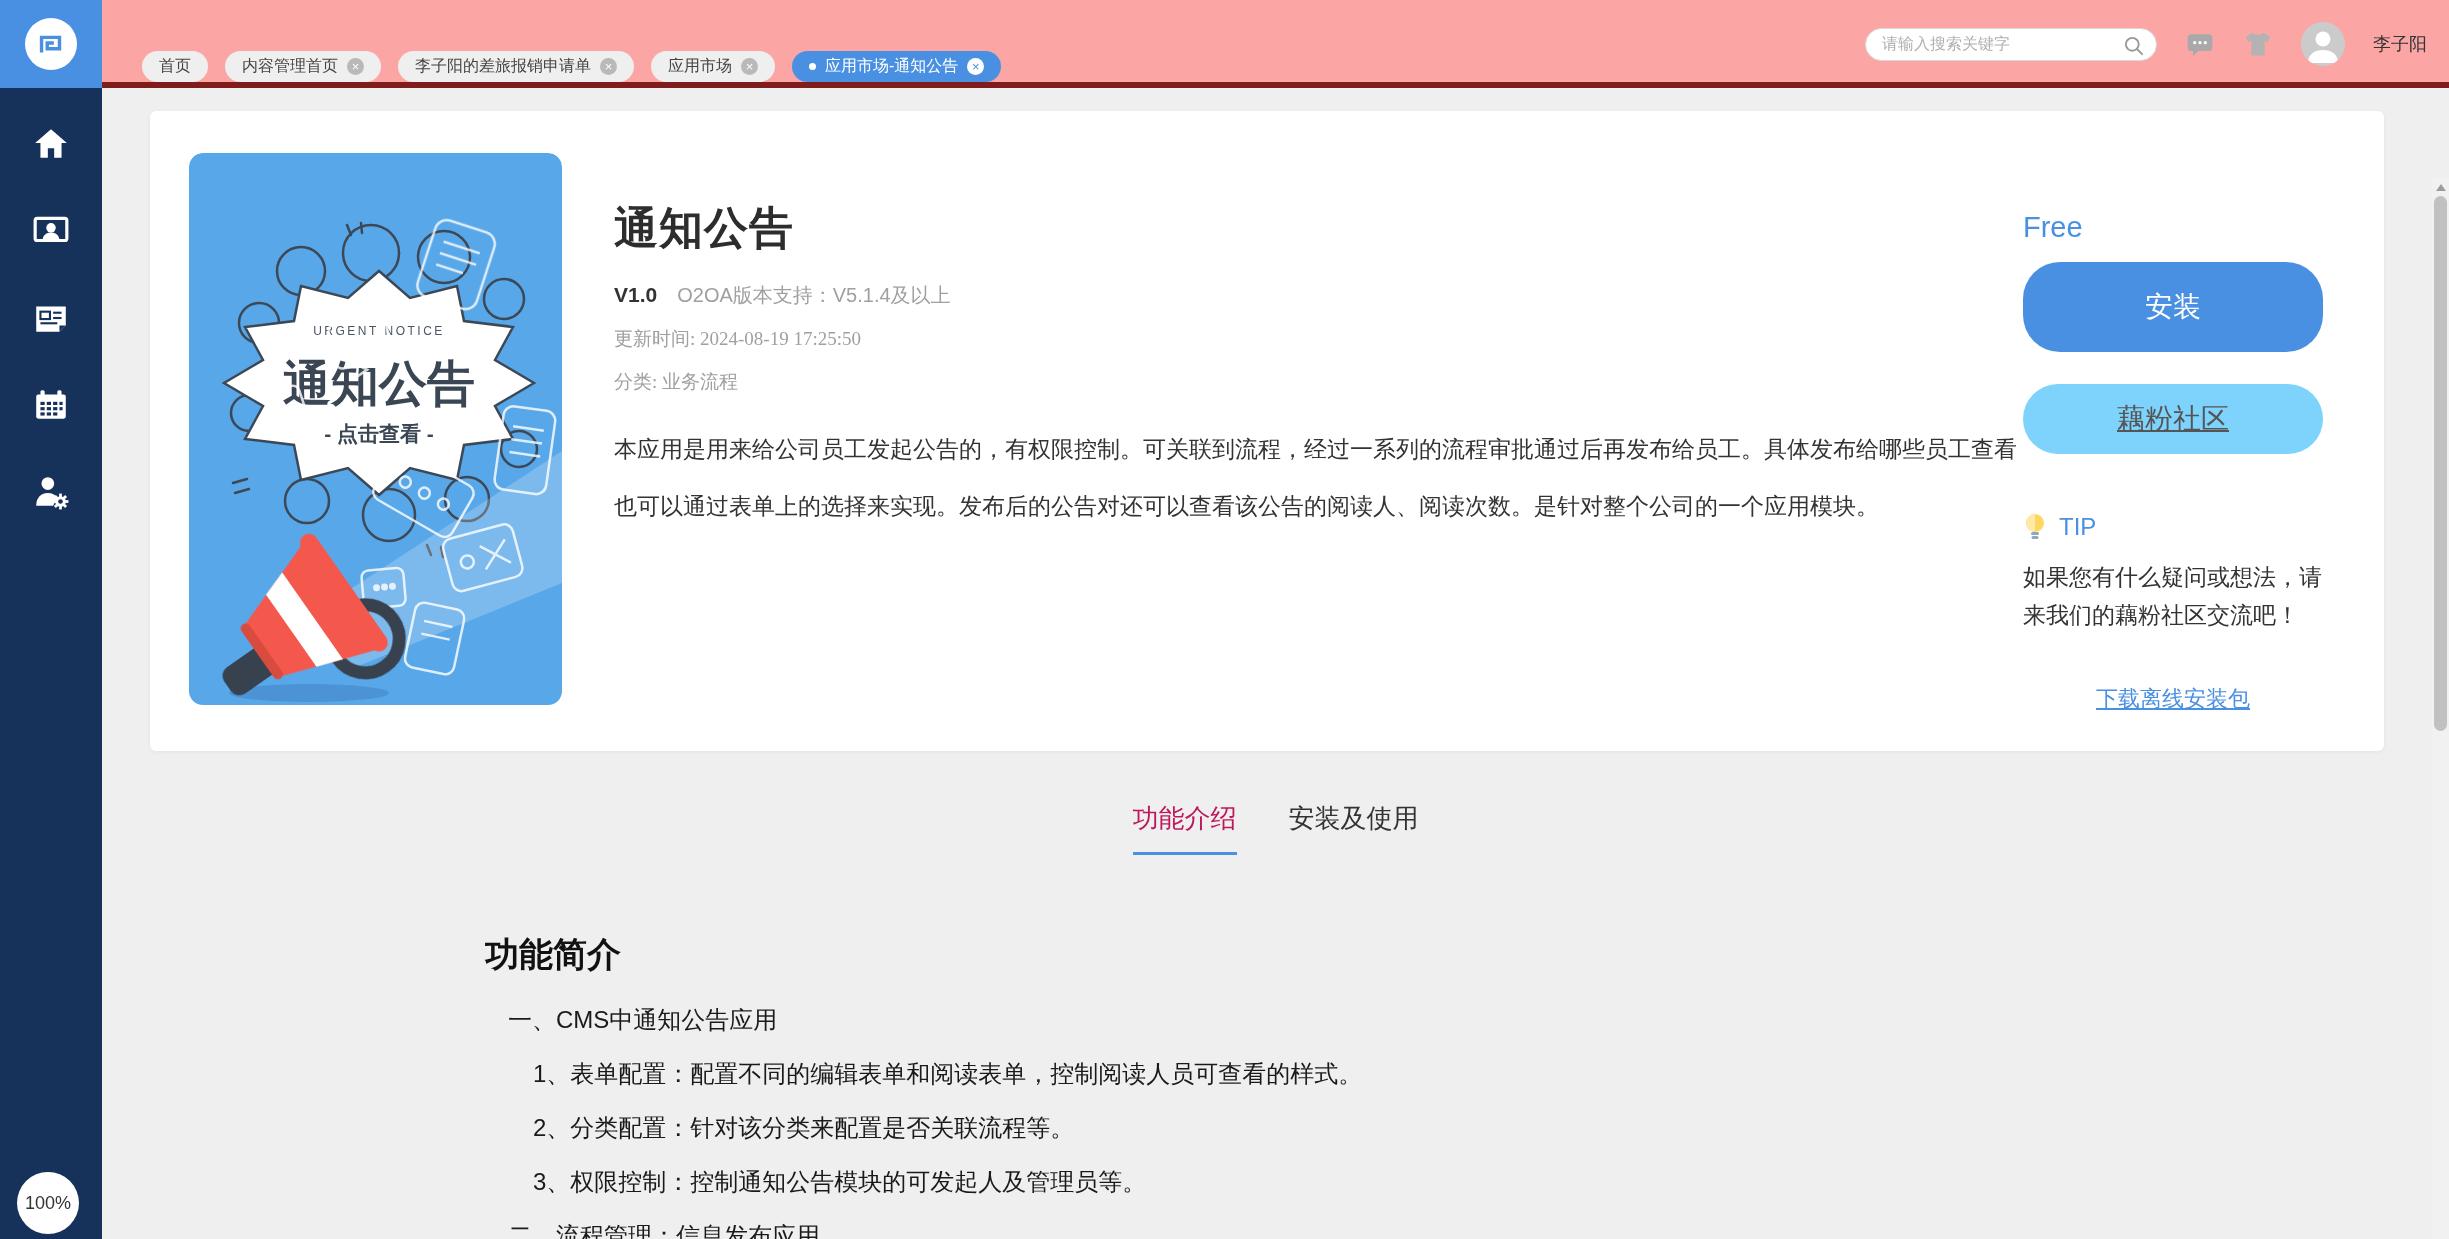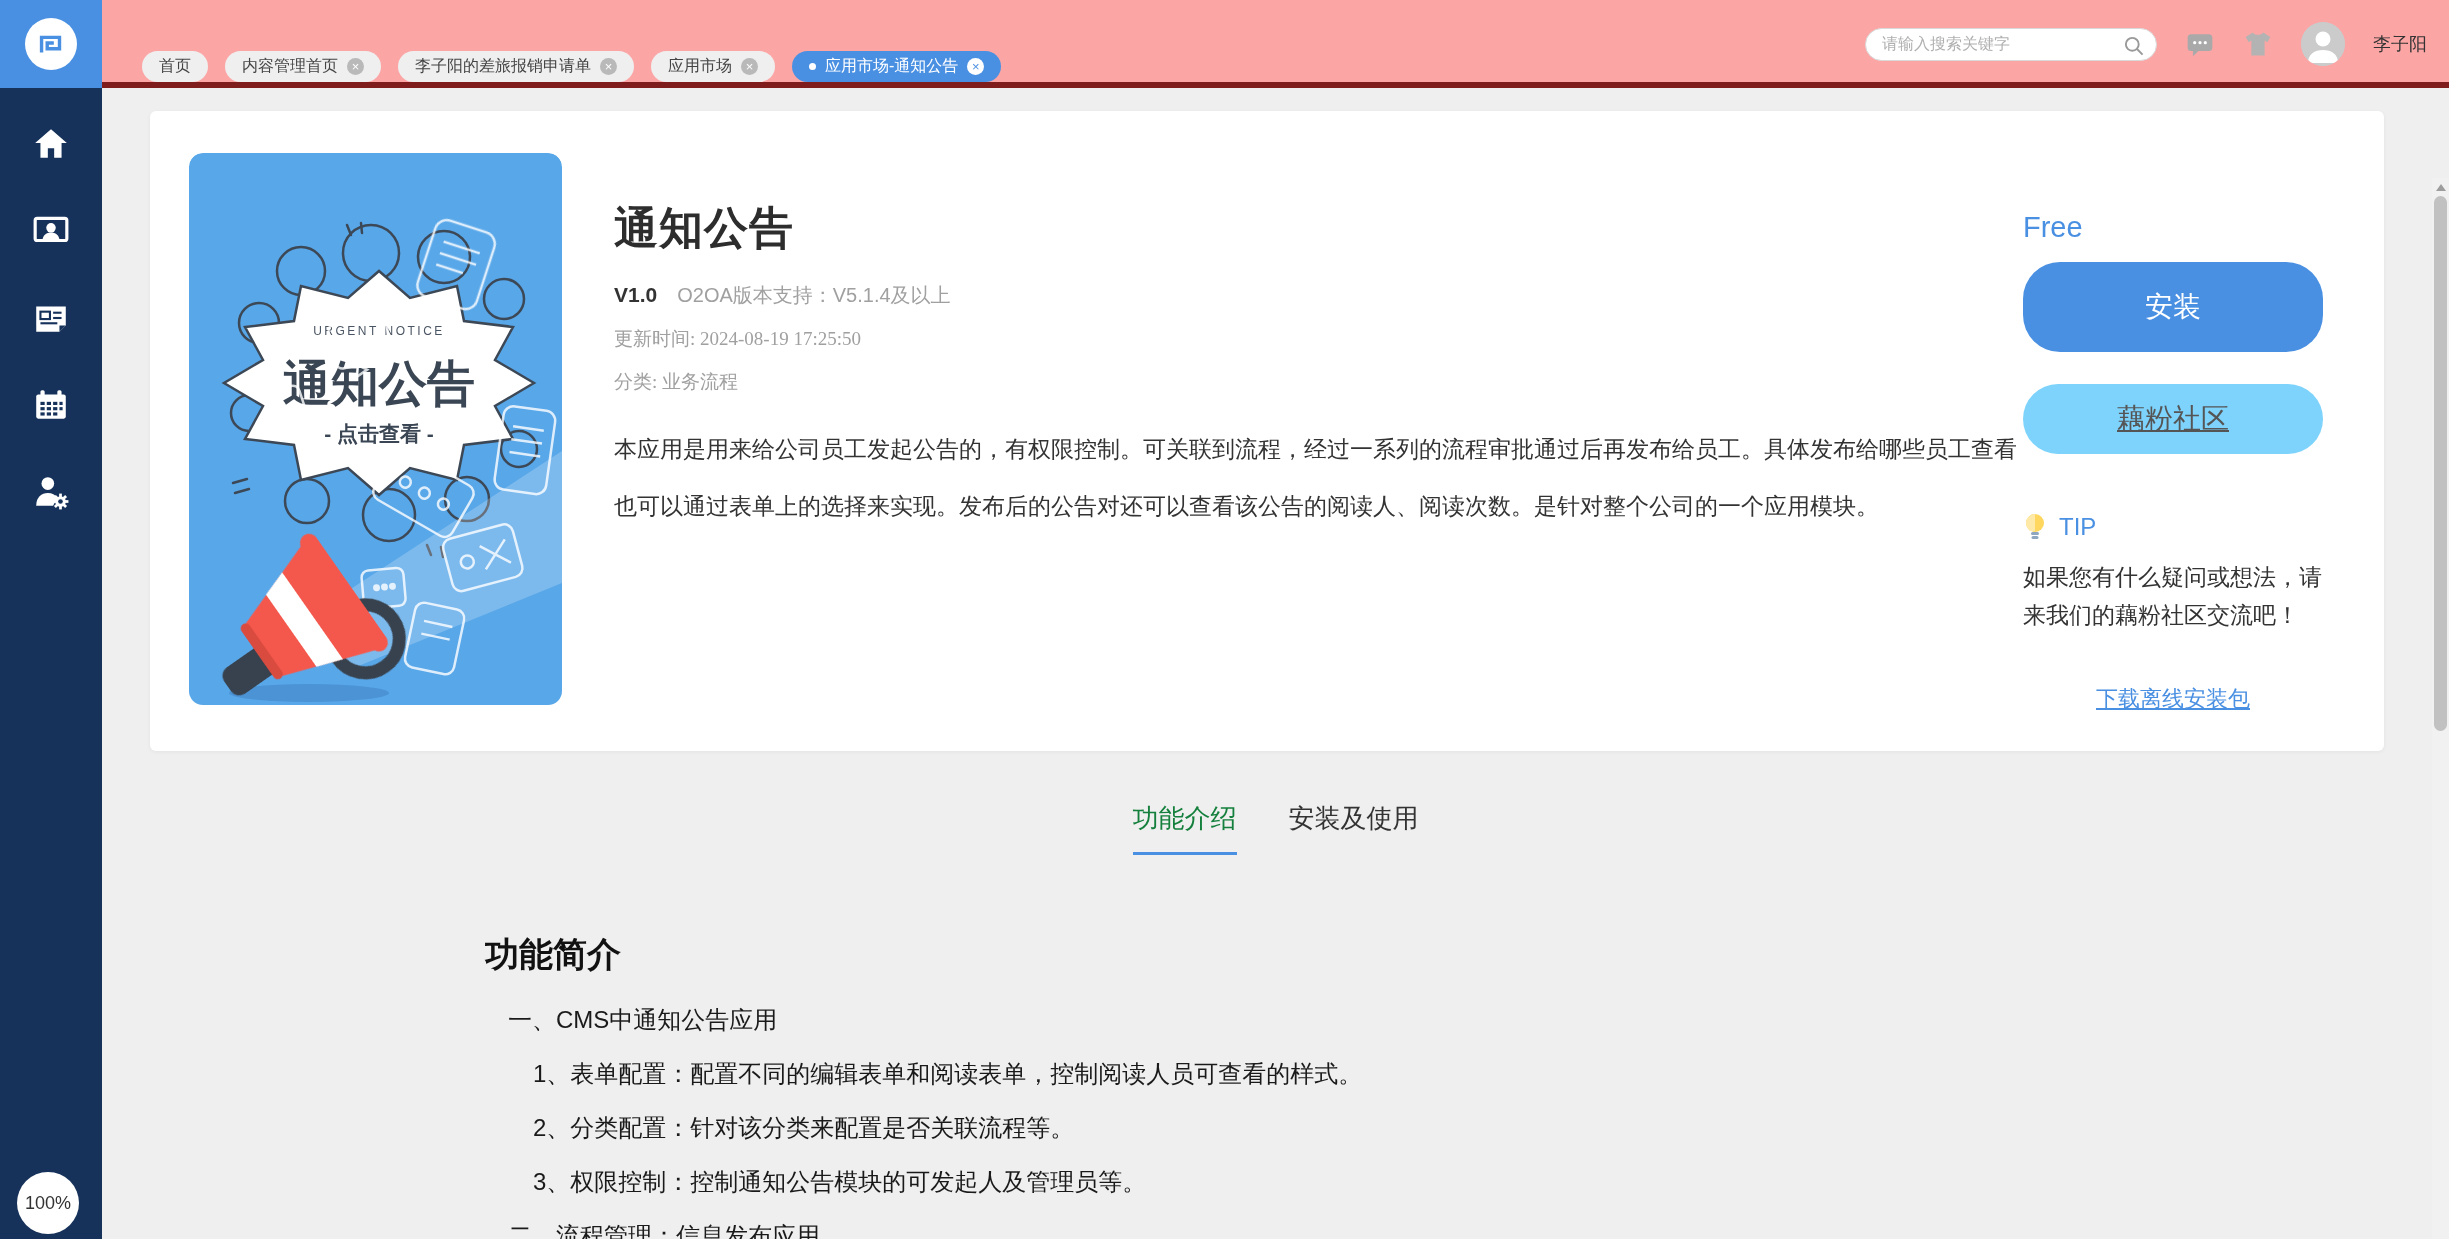--- a/index.html
+++ b/index.html
@@ -55,21 +55,21 @@
   .btn-install { margin-top:18px; background:#4a90e2; color:#fff; }
   .btn-community { margin-top:32px; background:#7dd3fc; color:#555; height:70px;text-decoration:underline; }
   .tip-row { margin-top:58px; display:flex; align-items:center; gap:12px; }
   .tip-label { font-size:24px; color:#4a90e2; }
   .tip-text { margin-top:16px; font-size:23px; line-height:38px; color:#333; }
   .download-wrap { margin-top:50px; text-align:center; }
   .download-link { font-size:22px; color:#4a90e2; text-decoration:underline; cursor:pointer;text-align:right; }
   
   .detail-tabs { position:absolute; left:0; top:712px; width:100%; display:flex; justify-content:center; gap:52px; }
   .detail-tab { font-size:26px; color:#333; padding-bottom:16px; cursor:pointer; }
-  .detail-tab.active { color:#15803d; border-bottom:3px solid #4a90e2; }
+  .detail-tab.active { color:#be185d; border-bottom:3px solid #4a90e2; }
   .detail-content { position:absolute; left:383px; top:843px; font-size:24px; color:#1a1a1a; }
   .detail-heading { font-size:34px; font-weight:bold; color:#111; }
   .dline { margin-top:29px; line-height:25px; }
   .indent-1 { padding-left:23px; }
   .indent-2 { padding-left:48px; }
   
   .sb-track { position:absolute; right:0; top:89px; width:17px; height:1150px; background:#f1f1f1; }
   .sb-arrow-up { width:0; height:0; margin:6px auto 0; border-left:5px solid transparent;
     border-right:5px solid transparent; border-bottom:7px solid #9d9d9d; }
   .sb-thumb { position:absolute; left:2px; top:18px; width:13px; height:535px; background:#c1c1c1; border-radius:7px; cursor:pointer; }

